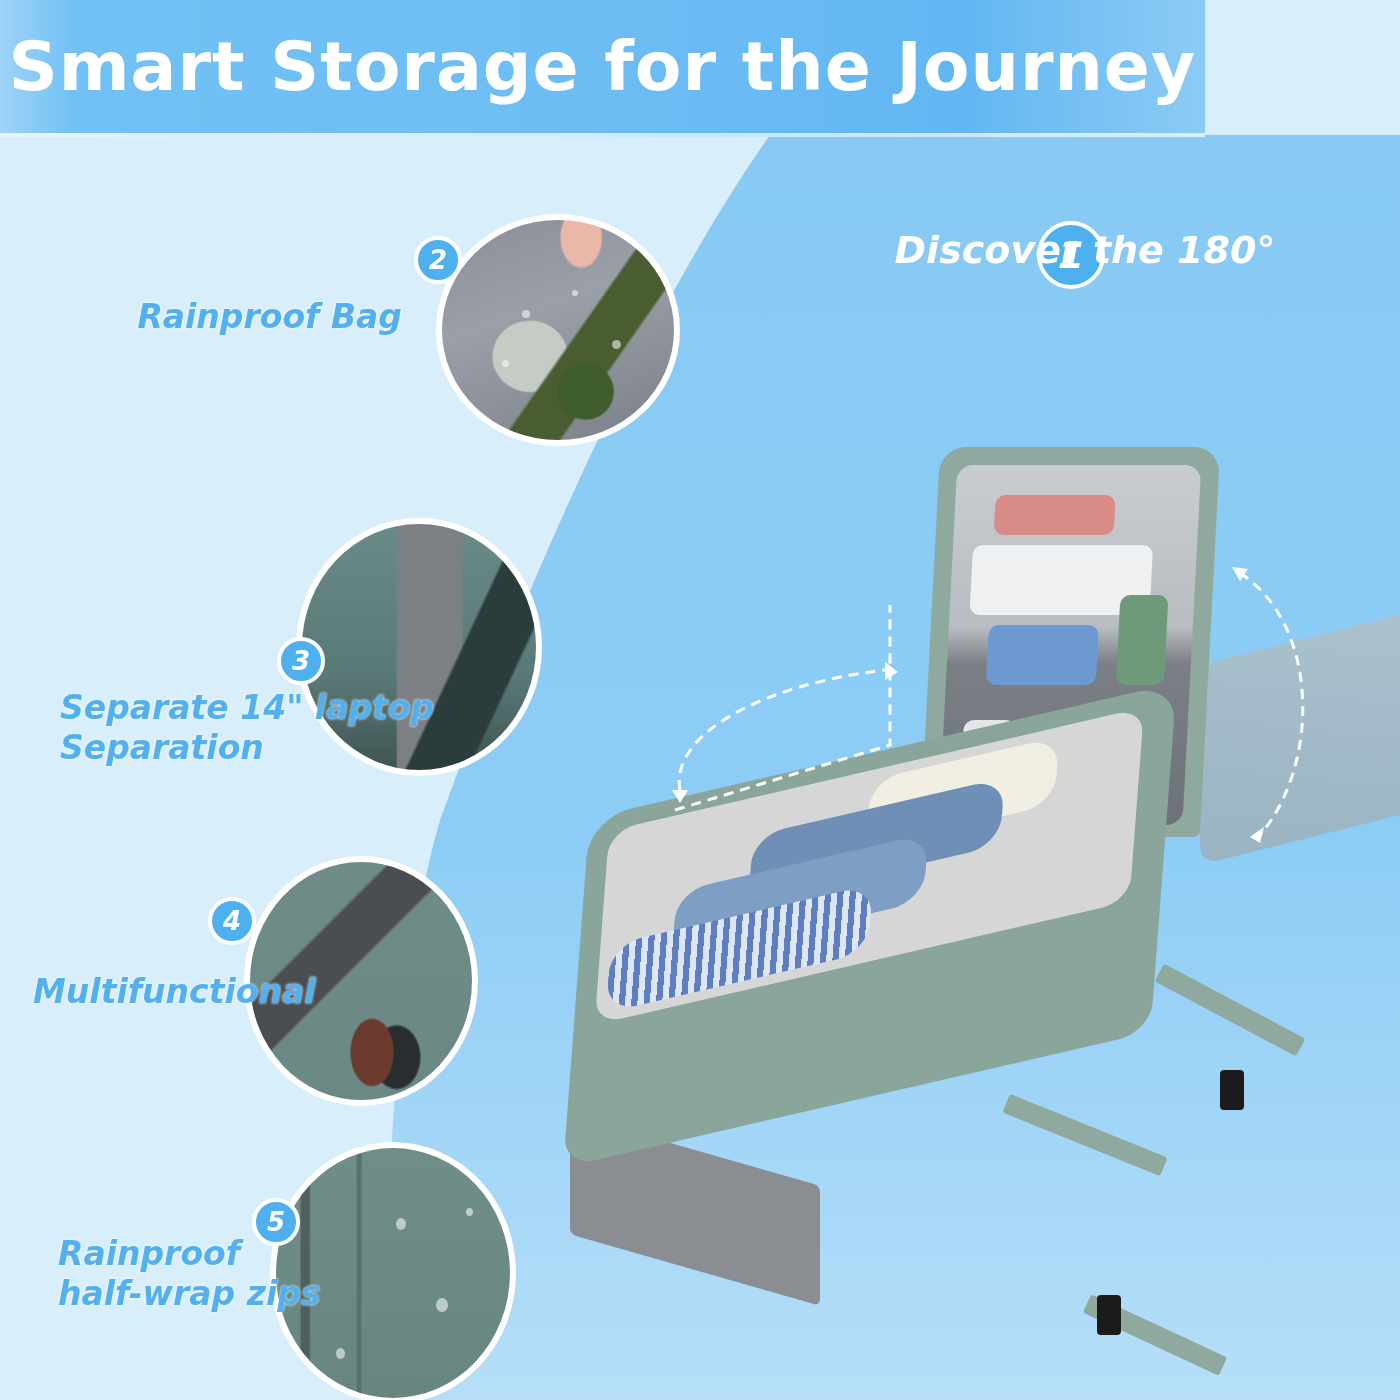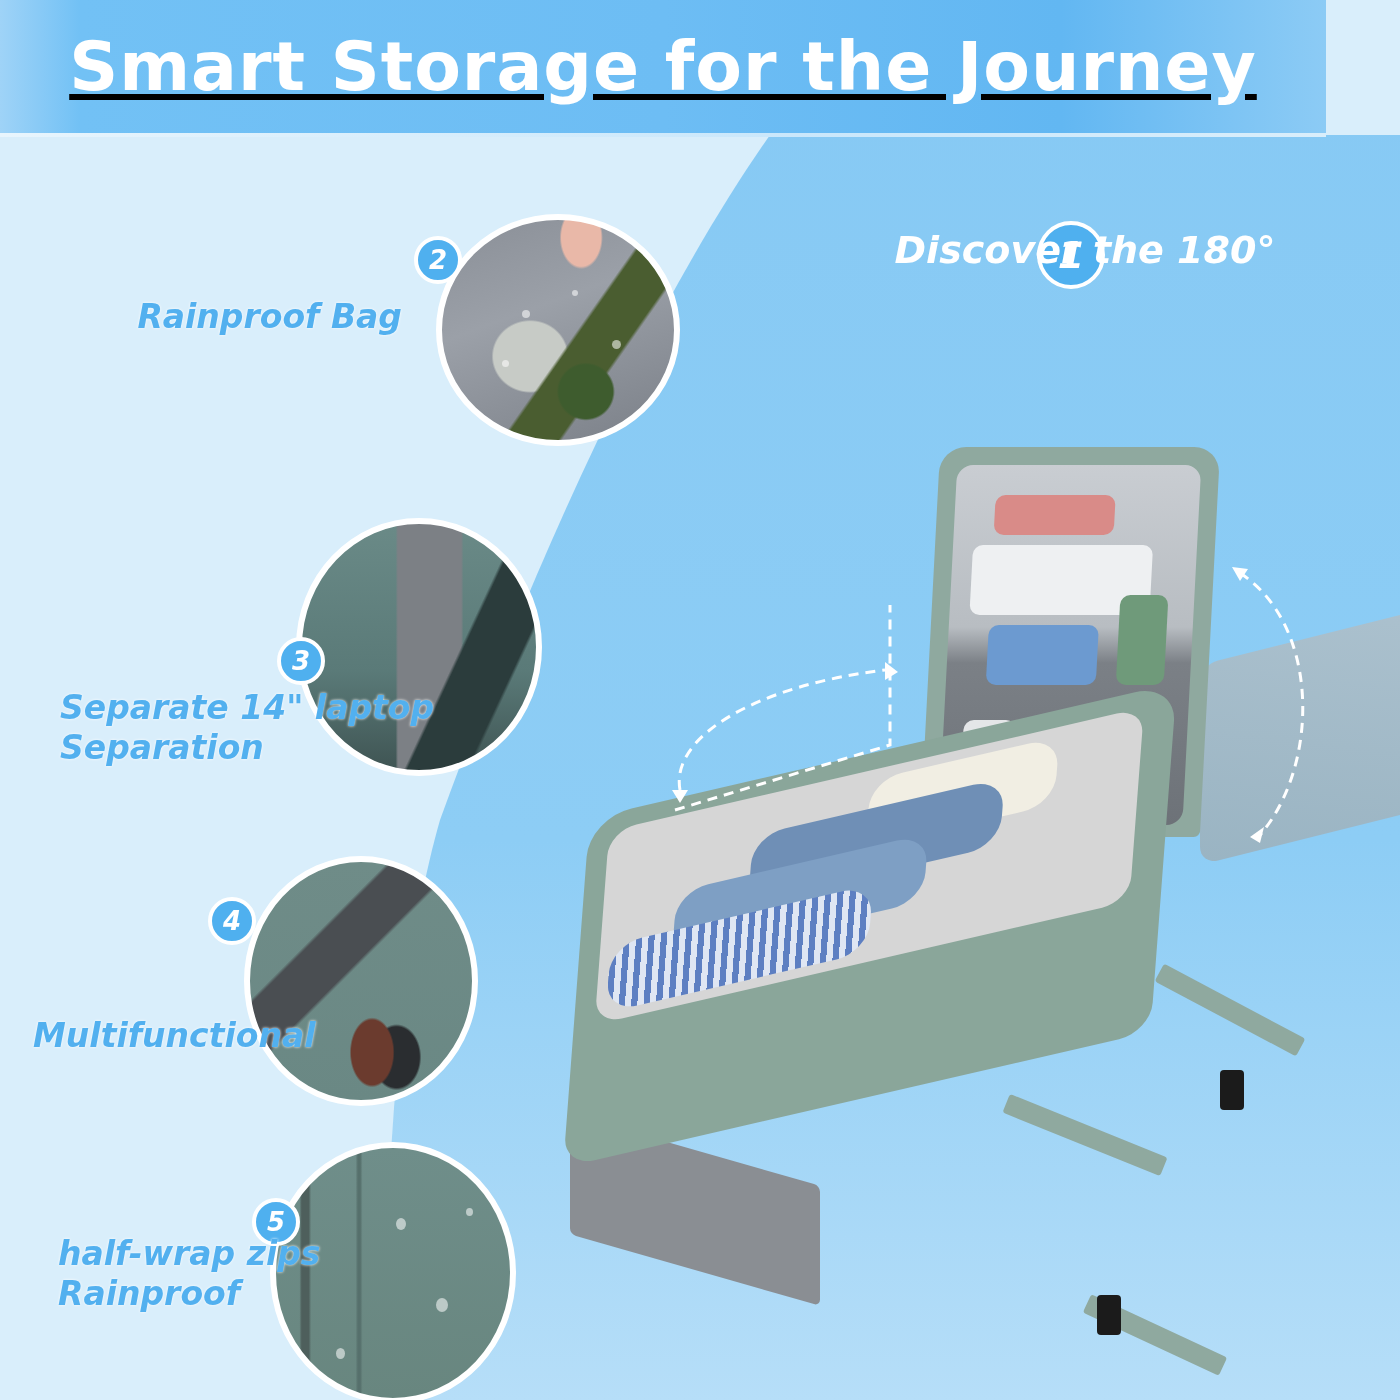--- a/index.html
+++ b/index.html
@@ -8,23 +8,23 @@
     position: relative;
     font-family: "DejaVu Sans", sans-serif;
     background: #d9eefb;
   }
   .bg-right {
     position: absolute; inset: 0;
     background: linear-gradient(180deg, #86c9f4 0%, #8dcdf5 60%, #b6def8 100%);
     clip-path: path("M 770 135 C 640 320, 520 600, 440 820 C 400 960, 380 1180, 390 1400 L 1400 1400 L 1400 135 Z");
   }
   .header {
-    position: absolute; left: 0; top: 0; width: 1326px; height: 133px;
+    position: absolute; left: 0; top: 0; width: 1205px; height: 133px;
     background: linear-gradient(90deg, #9fd3f7 0%, #72c1f5 6%, #6dbdf4 50%, #62b7f2 80%, #8ccbf5 100%);
-    display: flex; align-items: center; justify-content: center; text-decoration: underline;
+    display: flex; align-items: center; justify-content: center;
   }
   .header::after {
     content: ""; position: absolute; left: 0; right: 0; bottom: -4px; height: 4px;
     background: linear-gradient(90deg, #e8f5fd, #c9e7fb 60%, #d9eefb);
   }
   .title {
     color: #ffffff; font-weight: bold; font-size: 68px; letter-spacing: 1px;
     font-family: "DejaVu Sans", sans-serif;
   }
   .label {
@@ -149,34 +149,34 @@
 
 <div class="photo photo-3"></div>
 <div class="num-badge" style="left:277px; top:637px; width:48px; height:48px; font-size:26px;">3</div>
 <div class="label" style="left:60px; top:688px;">
   <span class="ln">Separate 14" laptop</span>
   <span class="ln">Separation</span>
 </div>
 
 <div class="photo photo-4"></div>
 <div class="num-badge" style="left:208px; top:897px; width:48px; height:48px; font-size:26px;">4</div>
-<div class="label" style="left:33px; top:1016px;text-align:right;">
+<div class="label" style="left:33px; top:972px;text-align:right;">
   <span class="ln">Multifunctional</span>
 </div>
 
 <div class="photo photo-5">
   <span class="drop" style="left:120px;top:70px;width:10px;height:12px;"></span>
   <span class="drop" style="left:160px;top:150px;width:12px;height:14px;"></span>
   <span class="drop" style="left:60px;top:200px;width:9px;height:11px;"></span>
   <span class="drop" style="left:190px;top:60px;width:7px;height:8px;"></span>
 </div>
 <div class="num-badge" style="left:252px; top:1198px; width:48px; height:48px; font-size:26px;">5</div>
 <div class="label" style="left:58px; top:1234px;">
+  <span class="ln">Rainproof</span>
   <span class="ln">half-wrap zips</span>
-  <span class="ln">Rainproof</span>
 </div>
 
 <div class="backpack">
   <div class="bp-flap"></div>
   <div class="bp-board"></div>
   <div class="bp-lid">
     <div class="bp-lid-inner">
       <div class="bottle" style="left:40px;top:30px;width:120px;height:40px;background:#d98b88;"></div>
       <div class="bottle" style="left:20px;top:80px;width:180px;height:70px;background:#eef0f2;"></div>
       <div class="bottle" style="left:40px;top:160px;width:110px;height:60px;background:#6c9ad0;"></div>

